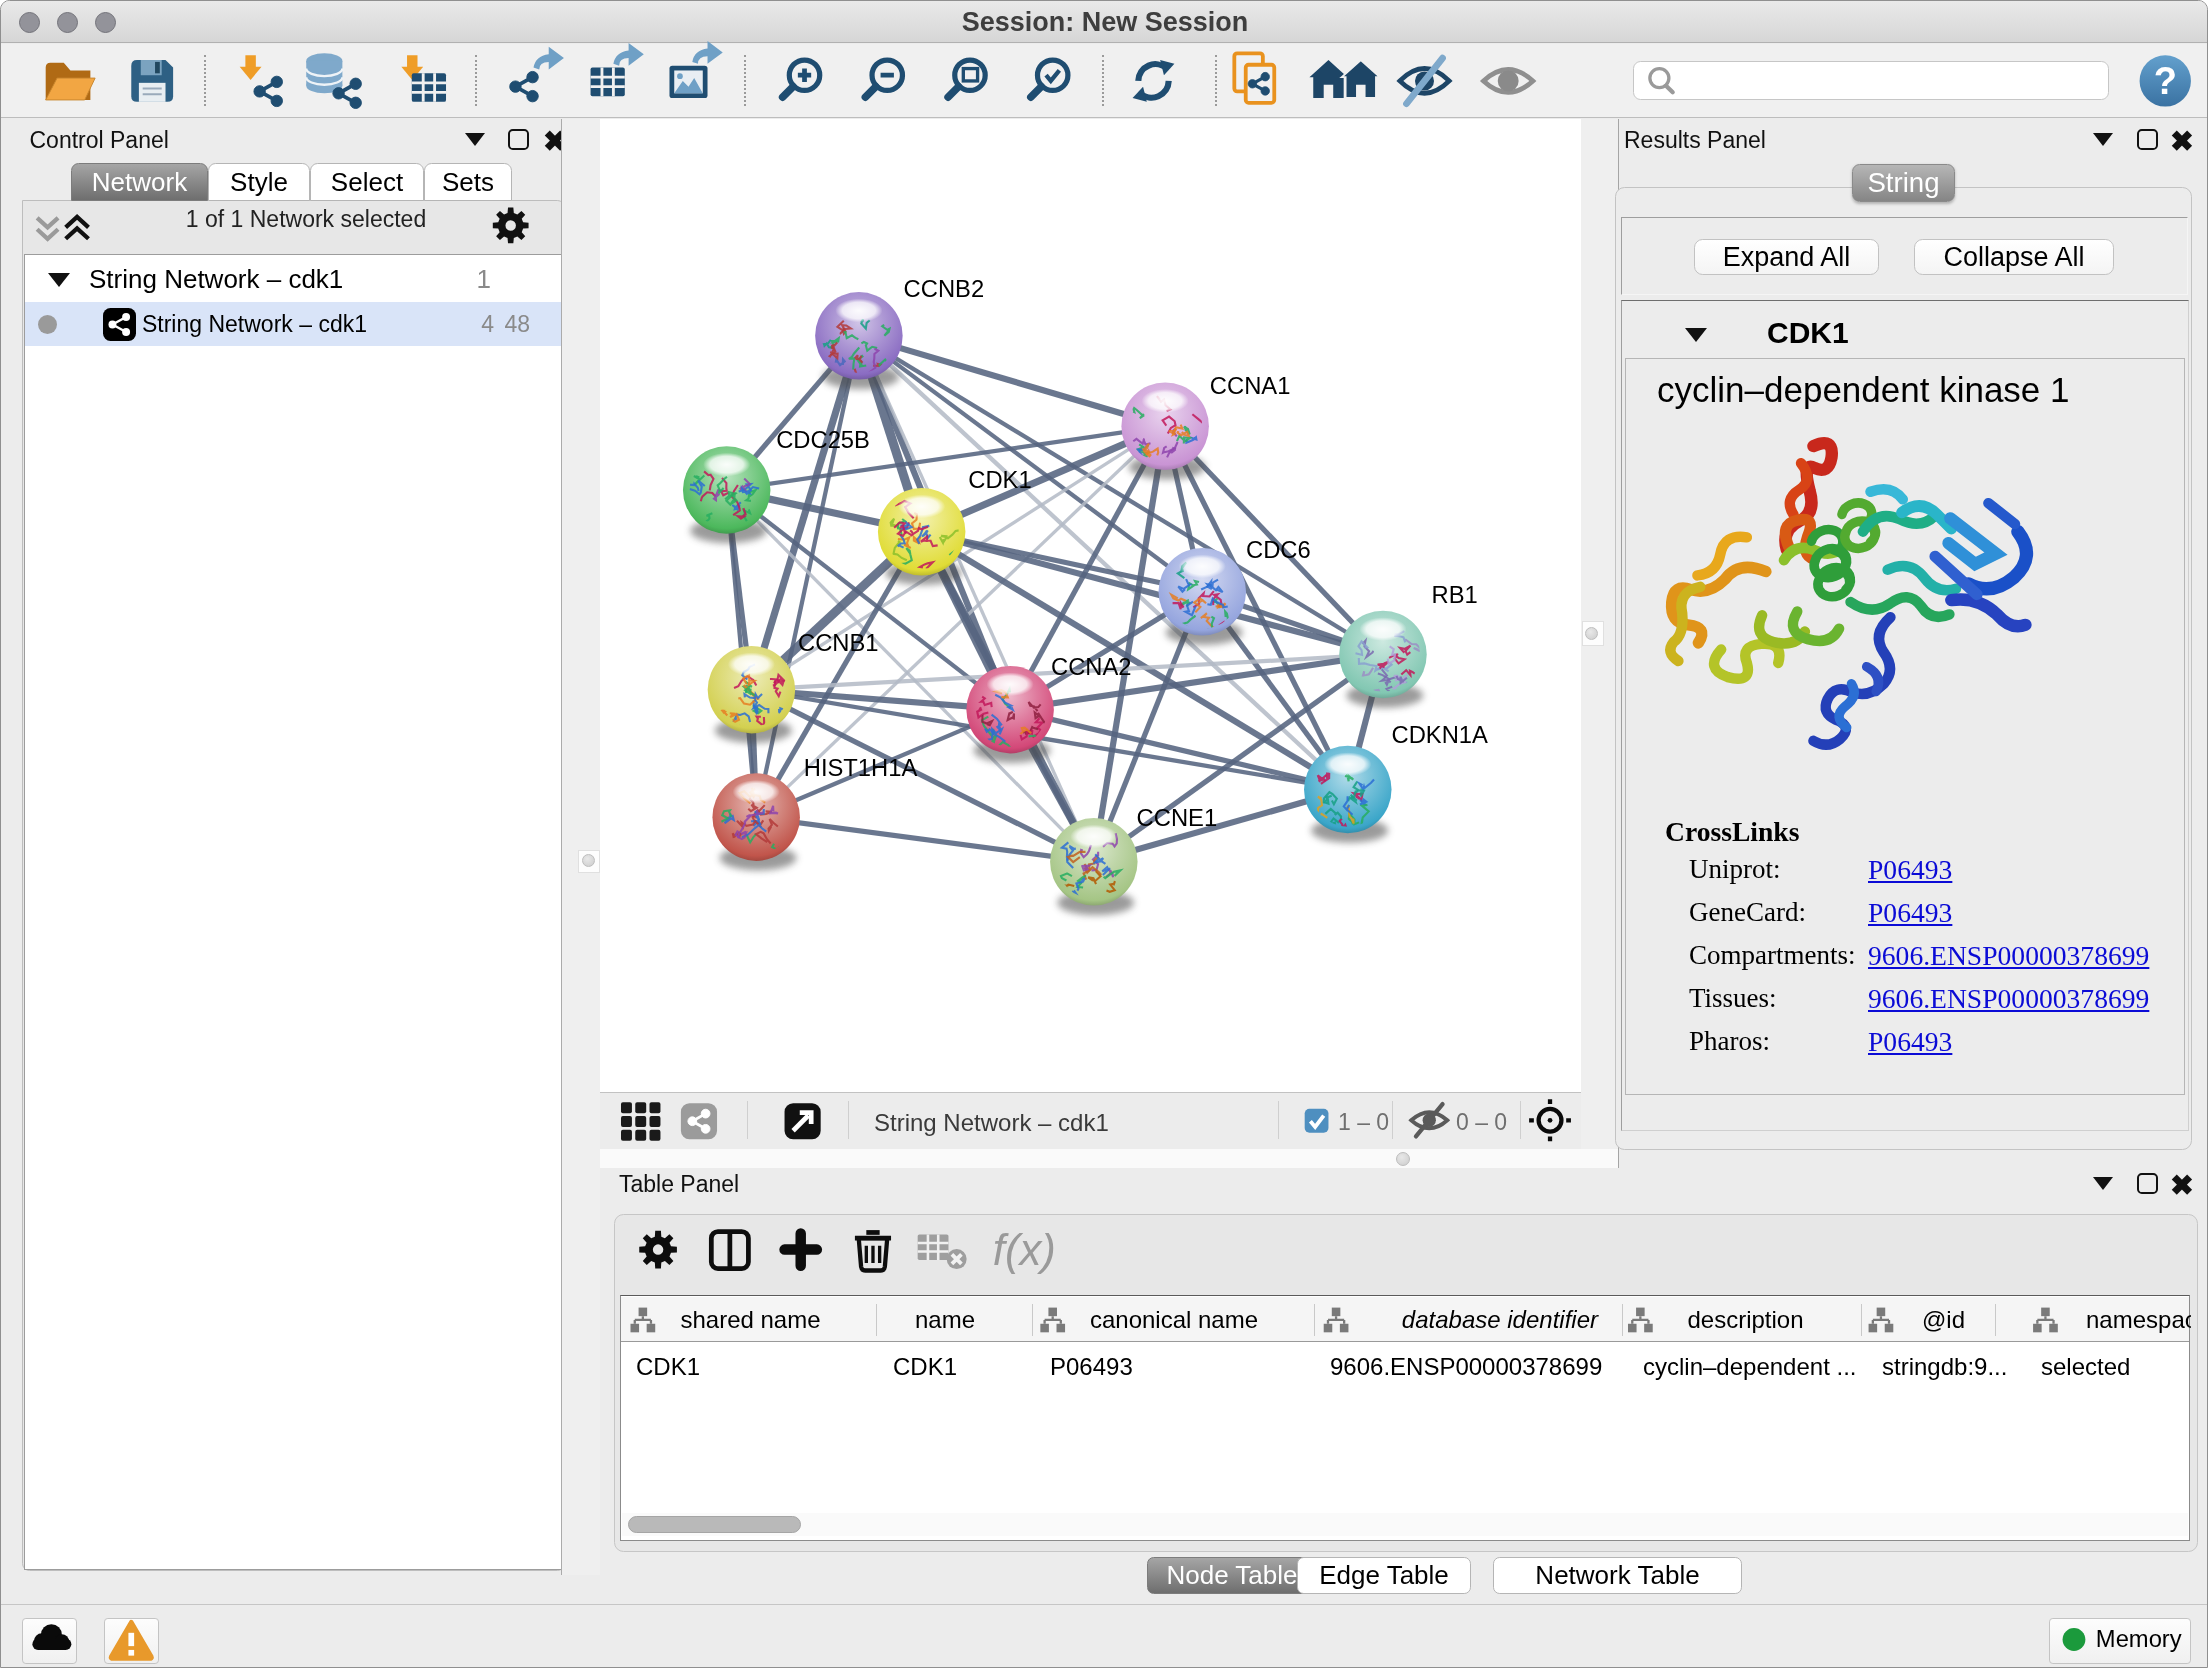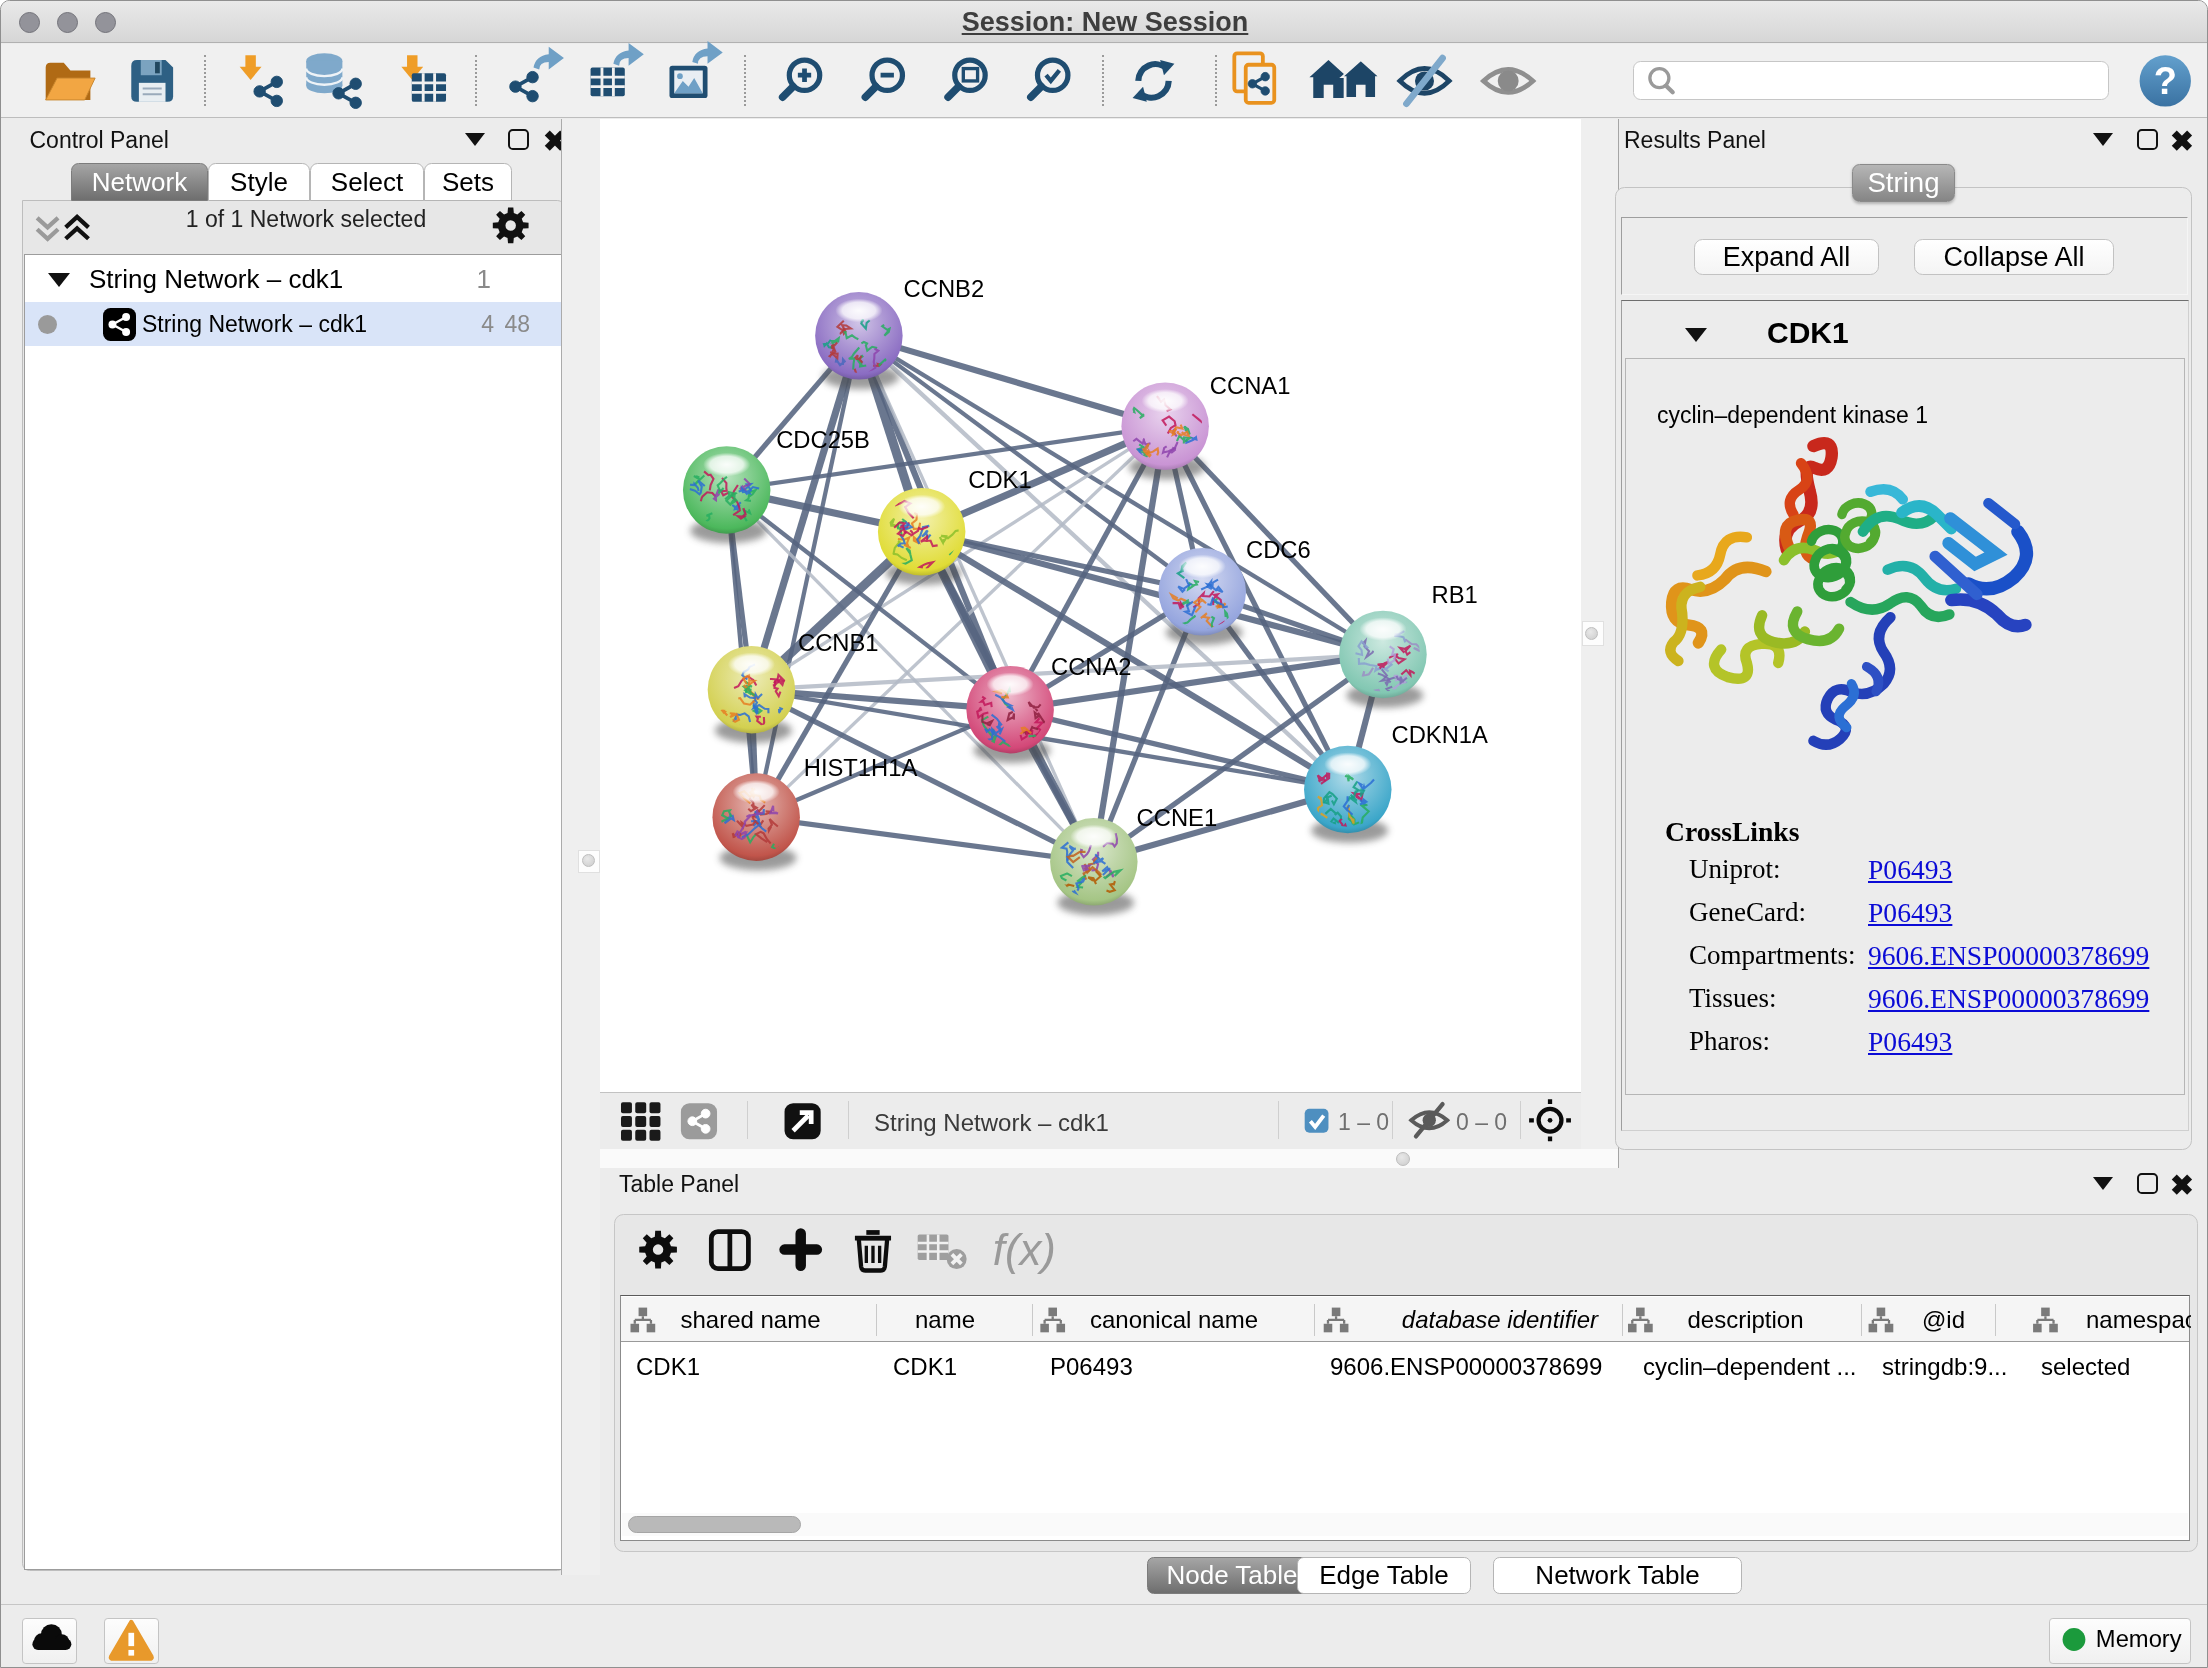--- a/index.html
+++ b/index.html
@@ -7,21 +7,21 @@
   body{font-family:"Liberation Sans",sans-serif;-webkit-font-smoothing:antialiased;}
   .abs{position:absolute;}
   #win{position:absolute;left:0;top:0;width:2208px;height:1668px;background:#ececec;
        border:1px solid #8f8f8f;border-radius:9.5px 9.5px 0 0;overflow:hidden;}
   
   #titlebar{position:absolute;left:0;top:0;width:2208px;height:42px;
     background:linear-gradient(#e9e9e9,#d6d6d6);border-bottom:1px solid #b1b1b1;}
   .tl{position:absolute;top:10.5px;width:21px;height:21px;border-radius:50%;
       background:#93939a;border:1.4px solid #73737a;}
   #title{position:absolute;top:5.7px;left:0;width:2208px;text-align:center;
-    font-size:27px;font-weight:700;color:#3e3e3e;text-decoration:underline;}
+    font-size:27px;font-weight:700;color:#3e3e3e;}
   
   #toolbar{position:absolute;left:0;top:43px;width:2208px;height:74px;background:#f0f0f0;
     border-bottom:1px solid #bdbdbd;}
   .tbsep{position:absolute;top:11.4px;height:51px;width:0;border-left:2.9px dotted #9a9a9a;}
   #searchbox{position:absolute;left:1632px;top:60px;width:476px;height:39px;background:#fff;
     border:1.9px solid #c6c6c6;border-radius:7.6px;}
   
   #cp-title{position:absolute;left:28.5px;top:126px;font-size:23px;color:#111;}
   .ptri{position:absolute;width:0;height:0;border-left:10.5px solid transparent;border-right:10.5px solid transparent;border-top:13.3px solid #111;}
   .psq{position:absolute;width:21px;height:21px;border:2.9px solid #111;border-radius:4.8px;background:transparent;}
@@ -605,21 +605,21 @@
   <div class="px" style="left:2169px;top:126px;">✖</div>
   <div id="rp-box"></div>
   <div id="stringtab">String</div>
   <div id="rp-b1"></div>
   <div class="btn" style="left:1693px;top:238px;width:185px;height:36px;">Expand All</div>
   <div class="btn" style="left:1913px;top:238px;width:200px;height:36px;">Collapse All</div>
   <div id="rp-b2"></div>
   <div style="position:absolute;left:1684px;top:327px;width:0;height:0;border-left:11.4px solid transparent;border-right:11.4px solid transparent;border-top:14.3px solid #111;"></div>
   <div style="position:absolute;left:1766px;top:315px;font-size:30px;font-weight:700;color:#000;">CDK1</div>
   <div id="rp-b3"></div>
-  <div style="position:absolute;left:1656px;top:369px;font-size:23px;color:#000;margin-top:32px;">cyclin–dependent kinase 1</div>
+  <div style="position:absolute;left:1656px;top:369px;font-size:35px;color:#000;">cyclin–dependent kinase 1</div>
   <div id="protein" style="position:absolute;left:1664px;top:438px;"></div>
   <div class="serif" style="position:absolute;left:1664px;top:815px;font-size:27.6px;font-weight:700;color:#000;">CrossLinks</div>
   <div class="xlrow serif" style="left:1688px;top:853px;">Uniprot:</div>
   <div class="xlrow serif" style="left:1867px;top:853px;"><span class="xlink">P06493</span></div>
   <div class="xlrow serif" style="left:1688px;top:896px;">GeneCard:</div>
   <div class="xlrow serif" style="left:1867px;top:896px;"><span class="xlink">P06493</span></div>
   <div class="xlrow serif" style="left:1688px;top:939px;">Compartments:</div>
   <div class="xlrow serif" style="left:1867px;top:939px;"><span class="xlink">9606.ENSP00000378699</span></div>
   <div class="xlrow serif" style="left:1688px;top:982px;">Tissues:</div>
   <div class="xlrow serif" style="left:1867px;top:982px;"><span class="xlink">9606.ENSP00000378699</span></div>

